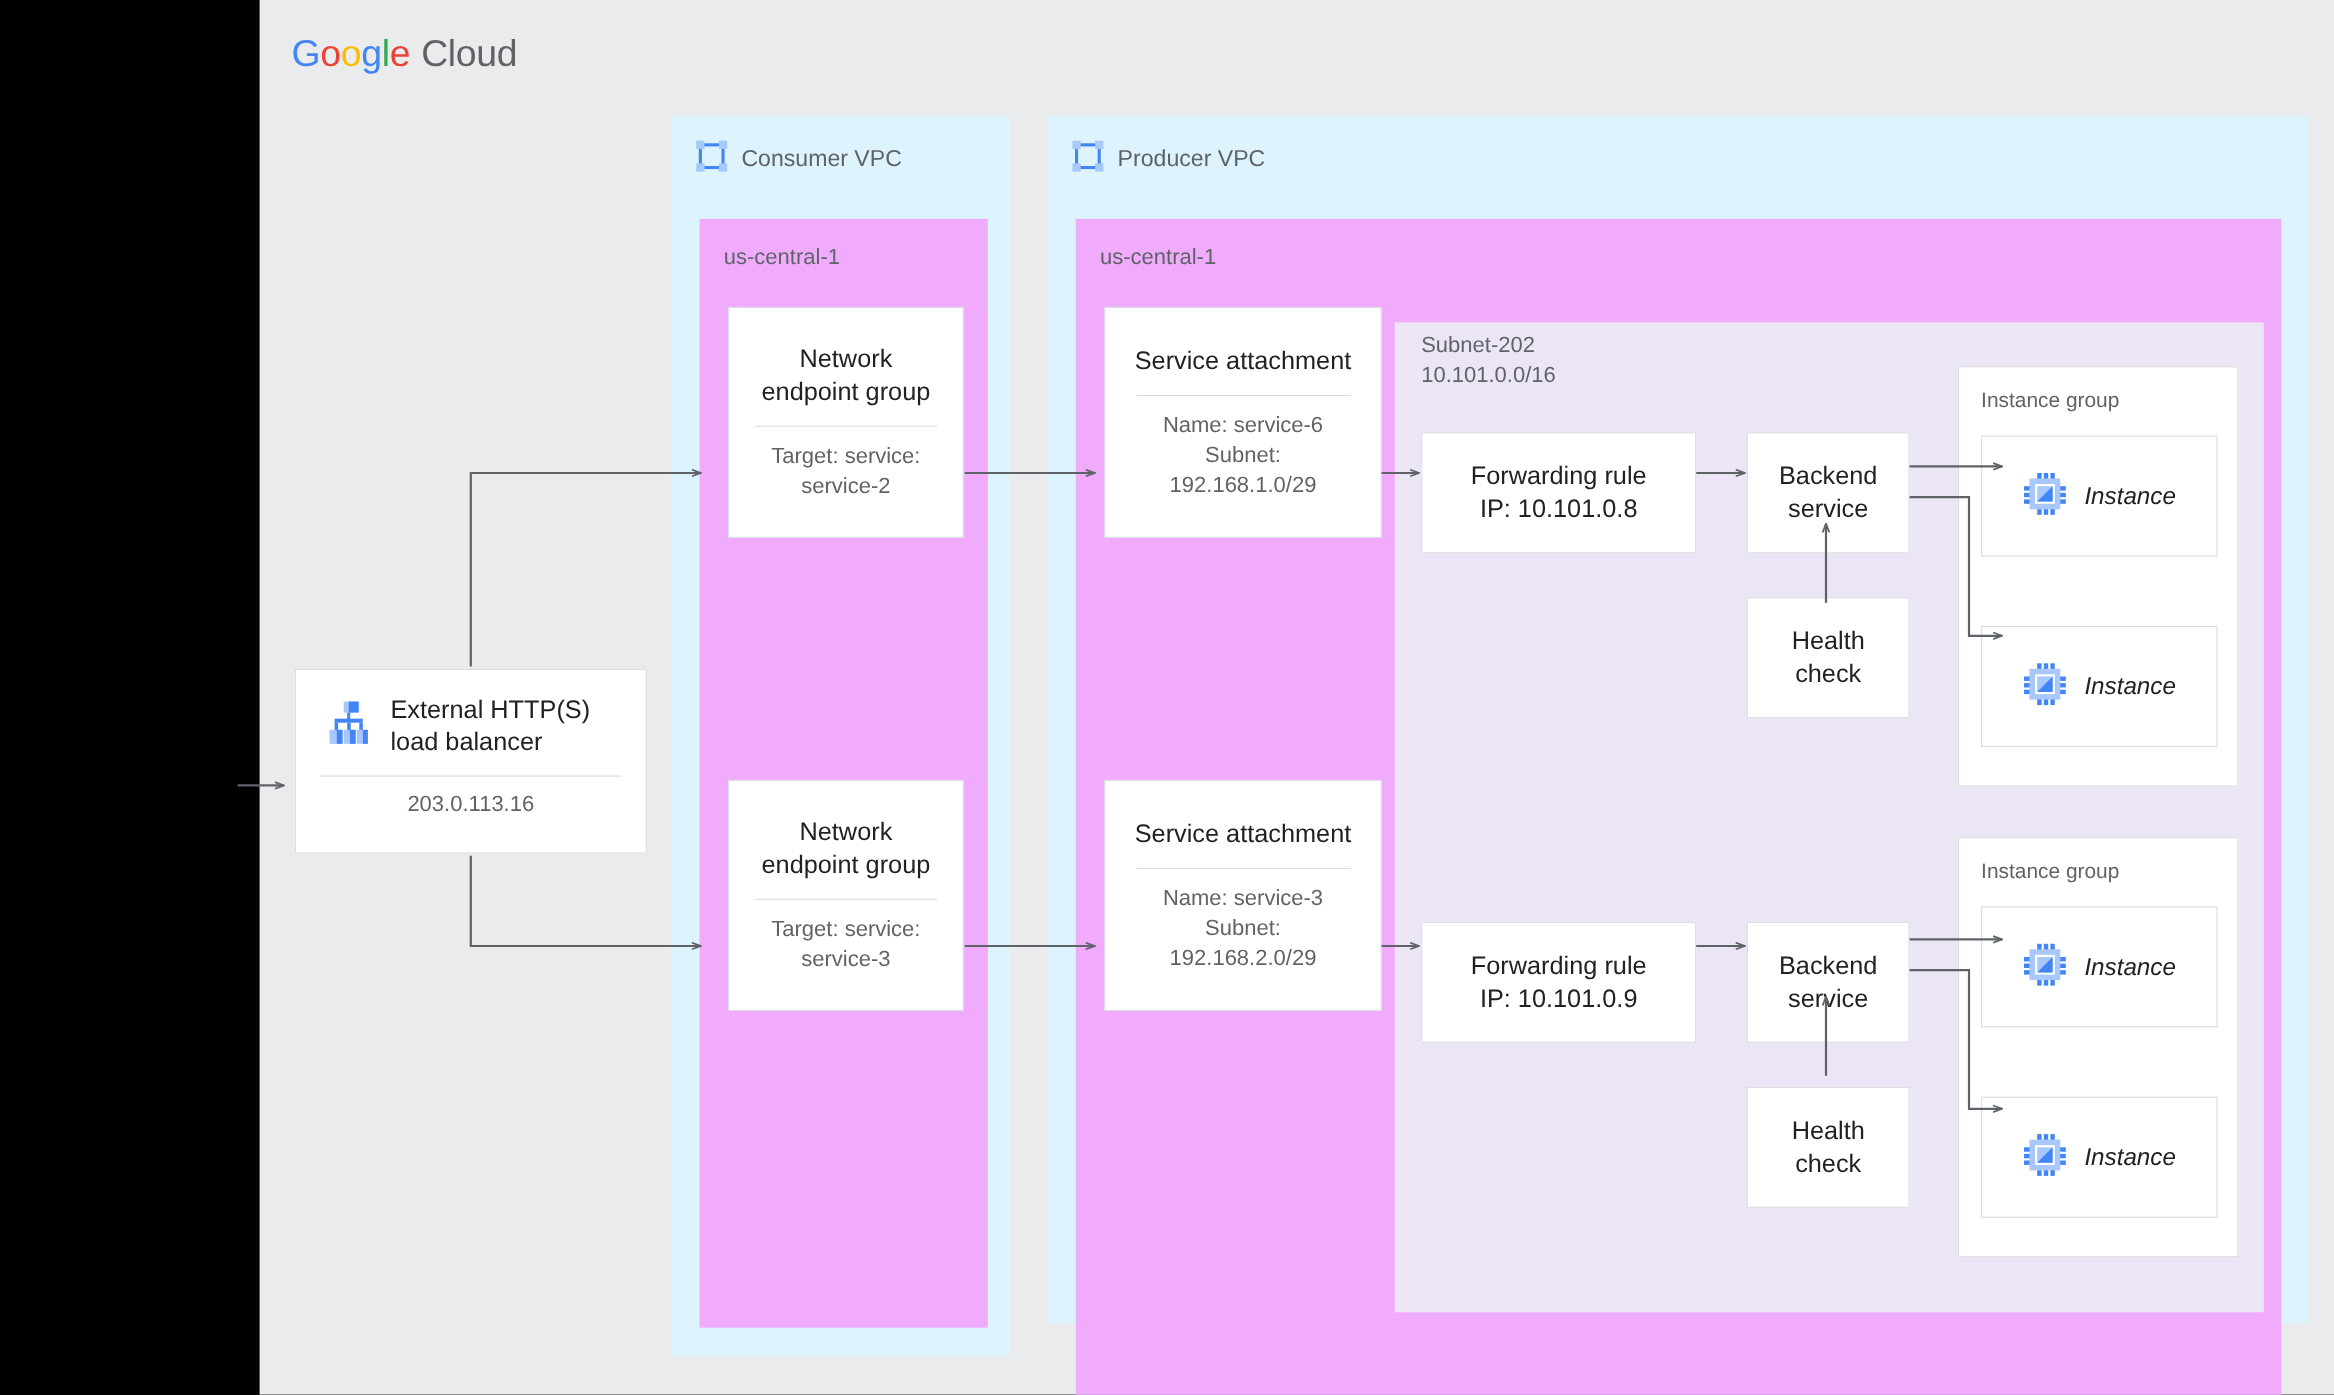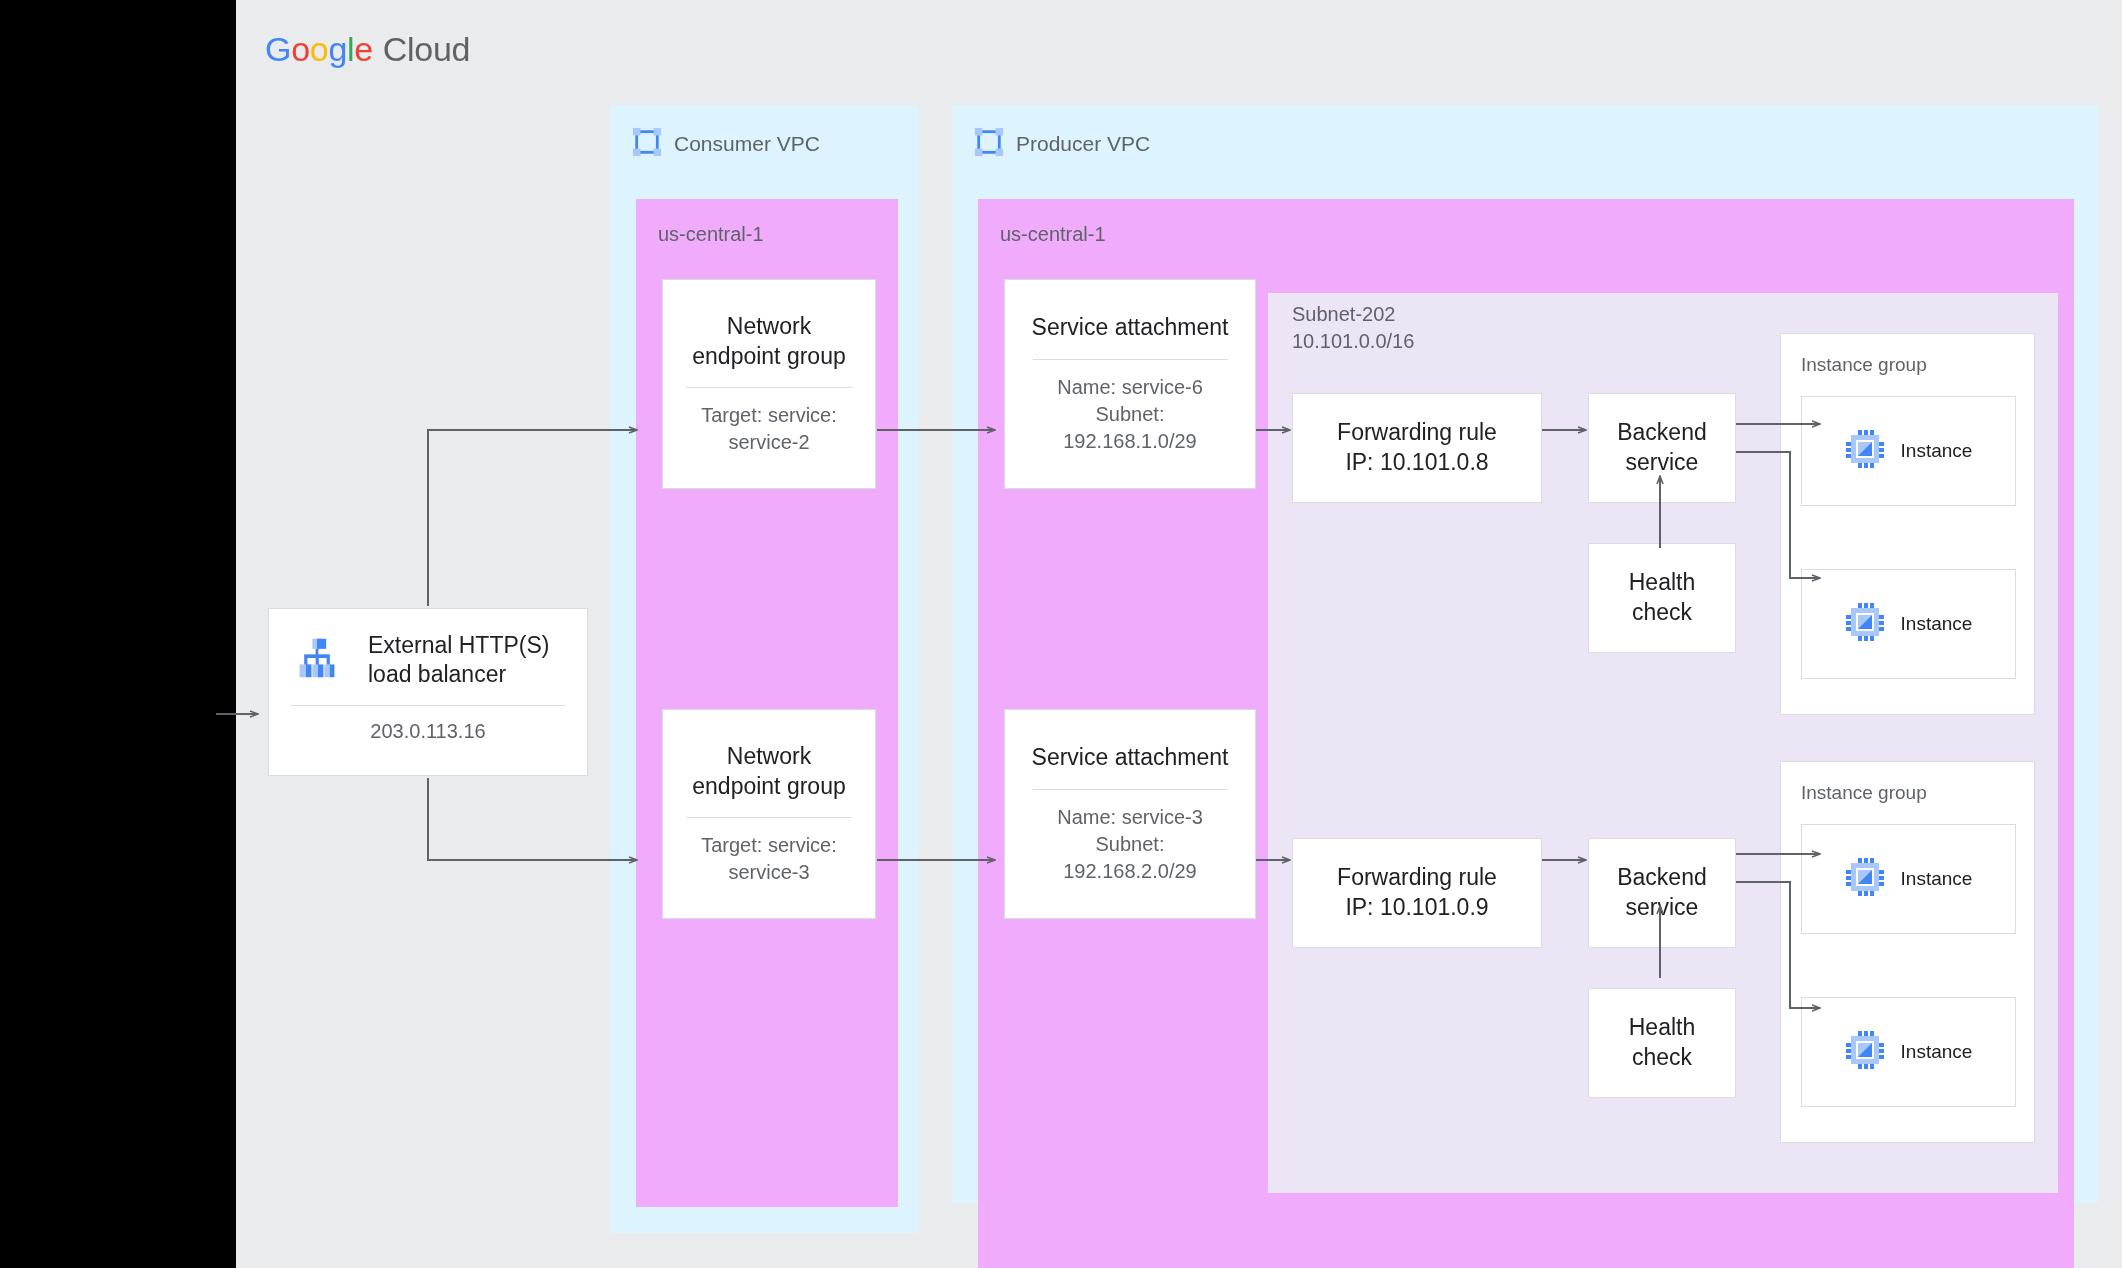--- a/index.html
+++ b/index.html
@@ -101,42 +101,42 @@
   }
   .internet-label { font-size: 24px; color: #202124; }
 
   
   .lb-box {
     position: absolute; left: 268px; top: 608px;
     width: 320px; height: 168px;
     background: #ffffff; border: 1px solid #dadce0;
   }
   .lb-head {
-    display: flex; align-items: center; gap: 29px;
+    display: flex; align-items: center; gap: 16px;
     padding: 22px 0 0 26px;
   }
   .lb-title { font-size: 23px; color: #202124; line-height: 1.25; }
   .lb-rule { width: 86%; height: 1px; background: #dadce0; margin: 16px auto 0 auto; }
   .lb-ip { text-align: center; font-size: 20px; color: #5f6368; margin-top: 14px; }
 
   
   .ig {
     position: absolute;
     background: #ffffff; border: 1px solid #dadce0; padding-left: 24px;
   }
   .ig-label {
     position: absolute; left: 20px; top: 20px;
     font-size: 19px; color: #5f6368;
   }
   .inst {
     position: absolute;
     background: #ffffff; border: 1px solid #dadce0;
     display: flex; align-items: center; justify-content: center; gap: 16px;
   }
-  .inst-label { font-size: 19px; color: #202124; }
+  .inst-label { font-size: 22px; color: #202124; font-style: italic; }
 
   
   .wires { position: absolute; left: 0; top: 0; width: 2122px; height: 1268px; pointer-events: none; }
 </style>
 </head>
 <body>
 
 <div class="canvas">
 
   <div class="cloud-bg"></div>

